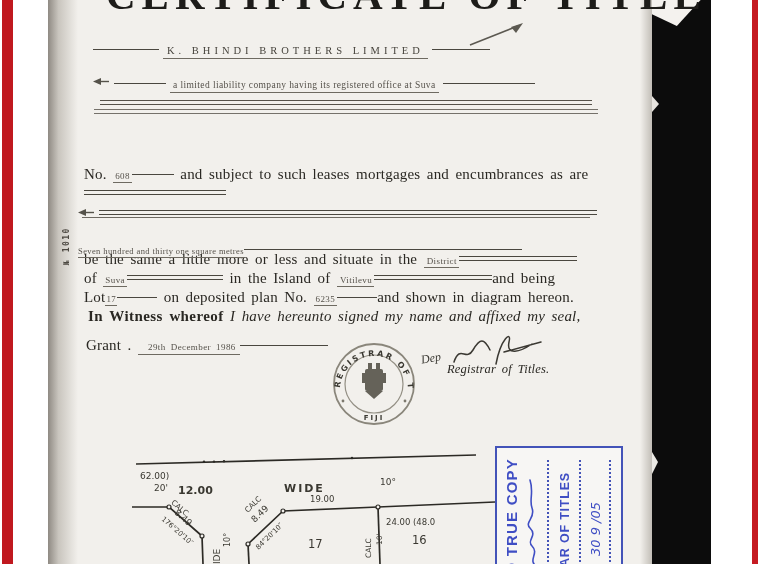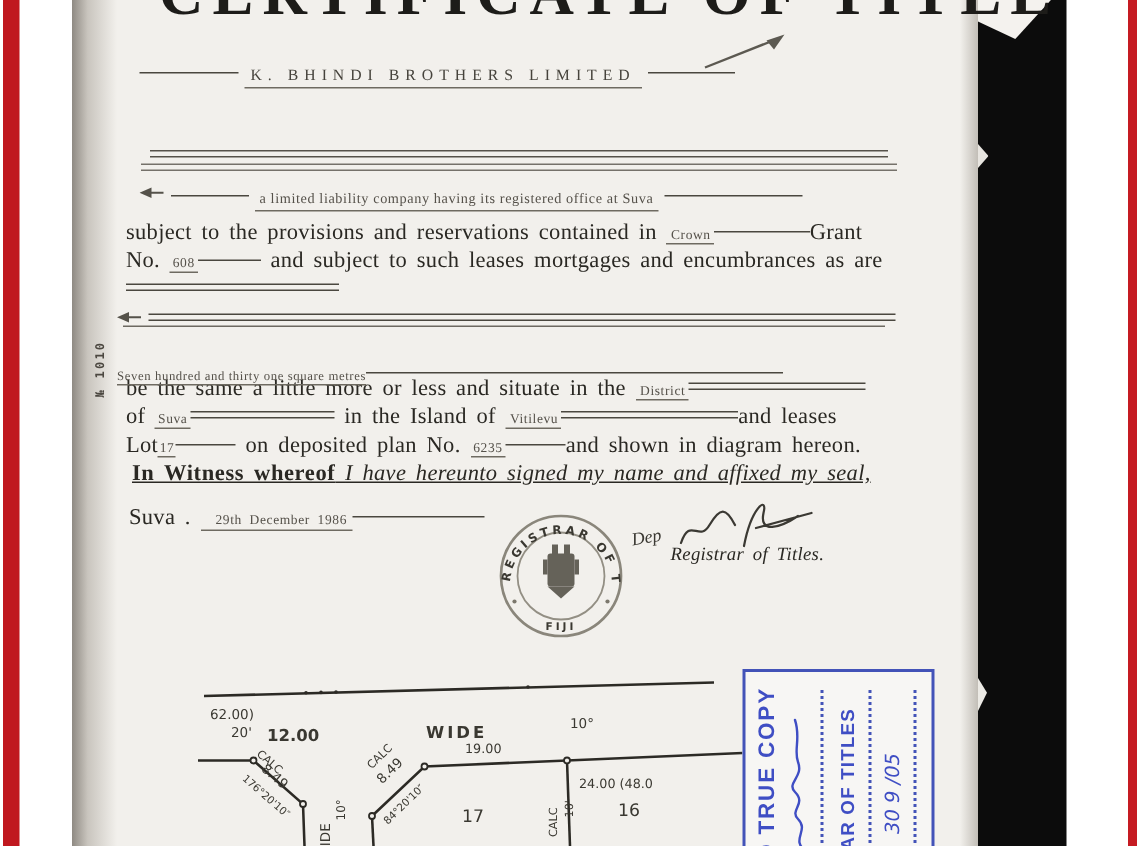--- a/index.html
+++ b/index.html
@@ -67,37 +67,33 @@
   <div class="abs" style="left:45px;top:40px;white-space:nowrap;">
     <span class="dl" style="width:66px;"></span>
     <span class="t tu" style="font-size:10.5px;letter-spacing:4px;color:#46433c;padding:0 4px 2px 4px;">K. BHINDI BROTHERS LIMITED</span>
     <span class="dl" style="width:58px;"></span>
   </div>
   <svg class="abs" style="left:418px;top:20px;" width="62" height="28">
     <line x1="4" y1="25" x2="52" y2="6" stroke="#5c5951" stroke-width="1.6"></line>
     <polygon points="57,3 45,7 50,13" fill="#5c5951"></polygon>
   </svg>
 
-  <div class="abs" style="left:45px;top:74px;white-space:nowrap;margin-top:48px;">
+  <div class="abs" style="left:45px;top:74px;white-space:nowrap;">
     <svg width="17" height="9" style="vertical-align:2px;">
       <line x1="16" y1="4.5" x2="4" y2="4.5" stroke="#55524a" stroke-width="1.4"></line>
       <polygon points="0,4.5 8,1 8,8" fill="#55524a"></polygon>
     </svg>
     <span class="dl" style="width:52px;"></span>
     <span class="t tu" style="font-size:9.5px;padding:0 3px 2px 3px;">a limited liability company having its registered office at Suva</span>
     <span class="dl" style="width:92px;"></span>
   </div>
 
   <div class="abs dblrule" style="left:52px;top:100px;width:492px;"></div>
   <div class="abs dblrule" style="left:46px;top:109px;width:504px;opacity:.8;"></div>
 
-  <div class="abs ser" style="left:36px;top:147px;">
-    <span>subject to the provisions and reservations contained in</span>
-    <span class="t tu" style="padding:0 2px 1px 3px;">Crown</span><span class="dl" style="width:64px;"></span><span>Grant</span>
-  </div>
   <div class="abs ser" style="left:36px;top:166px;">
     <span>No.</span>
     <span class="t tu" style="padding:0 2px 1px 2px;margin-top:39px;">608</span><span class="dl" style="width:42px;"></span>
     <span>and subject to such leases mortgages and encumbrances as are</span>
   </div>
   <div class="abs ser" style="left:36px;top:185px;">
     <span class="dd" style="width:142px;"></span>
   </div>
   <div class="abs" style="left:30px;top:204px;white-space:nowrap;">
     <svg width="17" height="9" style="vertical-align:1px;">
@@ -112,34 +108,34 @@
     <span>be the same a little more or less and situate in the</span>
     <span class="t tu" style="padding:0 2px 1px 3px;">District</span><span class="dd" style="width:118px;"></span>
   </div>
   <div class="abs" style="left:30px;top:240px;white-space:nowrap;">
     <span class="t tu" style="font-size:8.5px;">Seven hundred and thirty one square metres</span><span class="dl" style="width:278px;"></span>
   </div>
   <div class="abs ser" style="left:36px;top:270px;">
     <span>of</span>
     <span class="t tu" style="padding:0 2px 1px 2px;">Suva</span><span class="dd" style="width:96px;"></span>
     <span>in the Island of</span>
-    <span class="t tu" style="padding:0 2px 1px 3px;">Vitilevu</span><span class="dd" style="width:118px;"></span><span>and leases</span>
+    <span class="t tu" style="padding:0 2px 1px 3px;">Vitilevu</span><span class="dd" style="width:118px;"></span><span>and being</span>
   </div>
   <div class="abs ser" style="left:36px;top:289px;">
     <span>Lot</span><span class="t tu" style="padding:0 1px 1px 1px;">17</span><span class="dl" style="width:40px;"></span>
     <span>on deposited plan No.</span>
     <span class="t tu" style="padding:0 2px 1px 2px;">6235</span><span class="dl" style="width:40px;"></span><span>and shown in diagram hereon.</span>
   </div>
 
-  <div class="abs ser" style="left:40px;top:308px;text-decoration:underline;">
+  <div class="abs ser" style="left:40px;top:308px;">
     <span class="witb">In Witness whereof</span>
     <span class="witi">I have hereunto signed my name and affixed my seal,</span>
   </div>
   <div class="abs ser" style="left:38px;top:337px;">
-    <span>Suva .</span>
+    <span>Grant .</span>
     <span class="t tu" style="padding:0 4px 2px 10px;">29th December 1986</span><span class="dl" style="width:88px;"></span>
   </div>
 
   <svg class="abs" style="left:281px;top:339px;" width="90" height="90" viewBox="0 0 90 90">
     <defs>
         <path id="sealArc" d="M45,45 m-34,6 a34,34 0 1 1 68,0"></path>
       </defs>
     <circle cx="45" cy="45" r="40" fill="none" stroke="#8a867b" stroke-width="1.8"></circle>
     <circle cx="45" cy="45" r="29" fill="none" stroke="#938f84" stroke-width="1.2"></circle>
     <text font-size="8" letter-spacing="2.2" fill="#7c786d" font-weight="bold">

